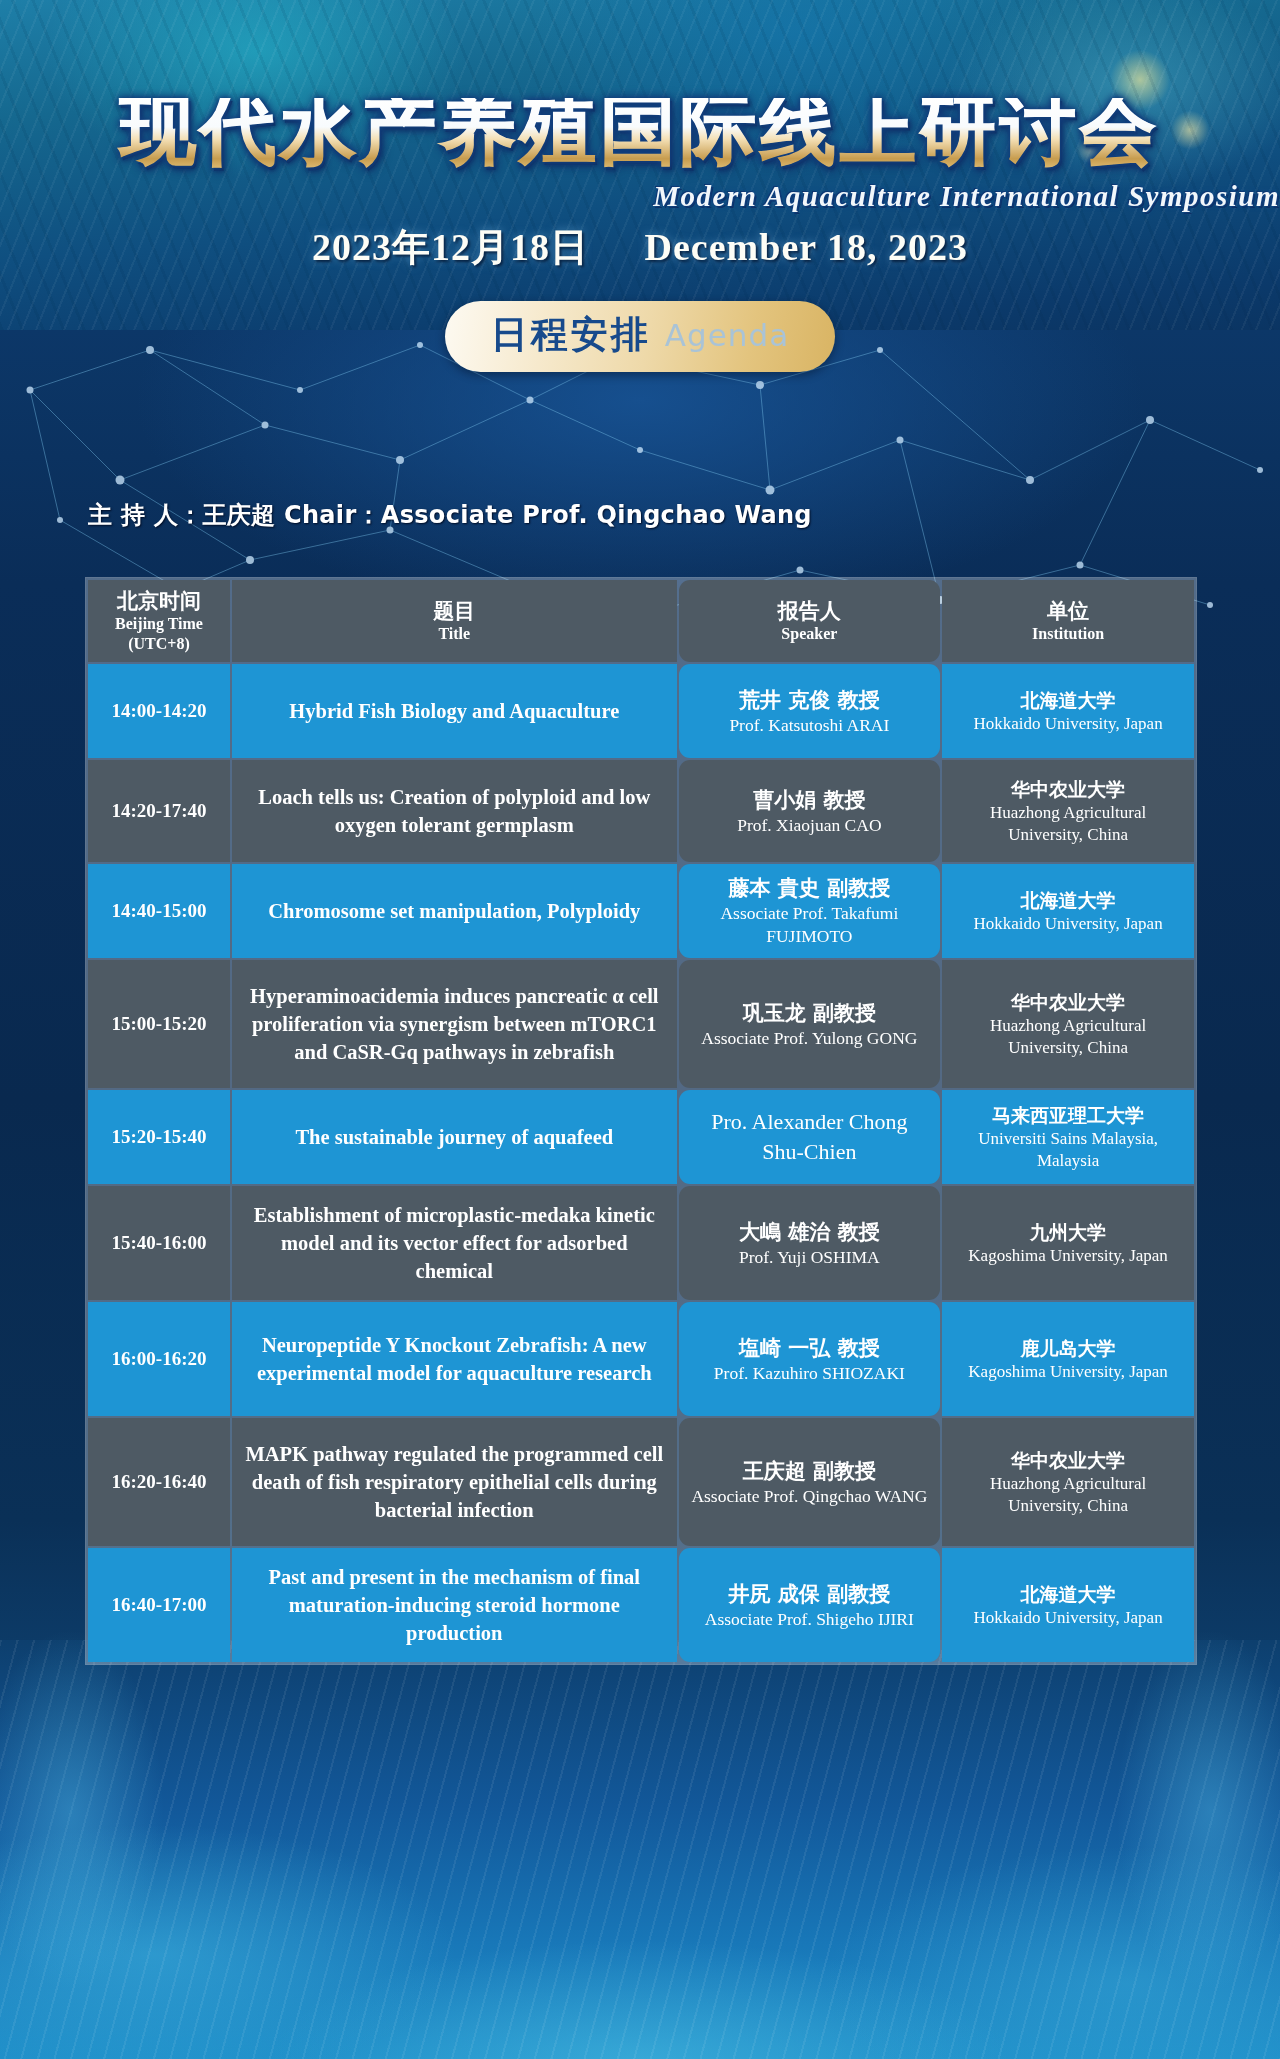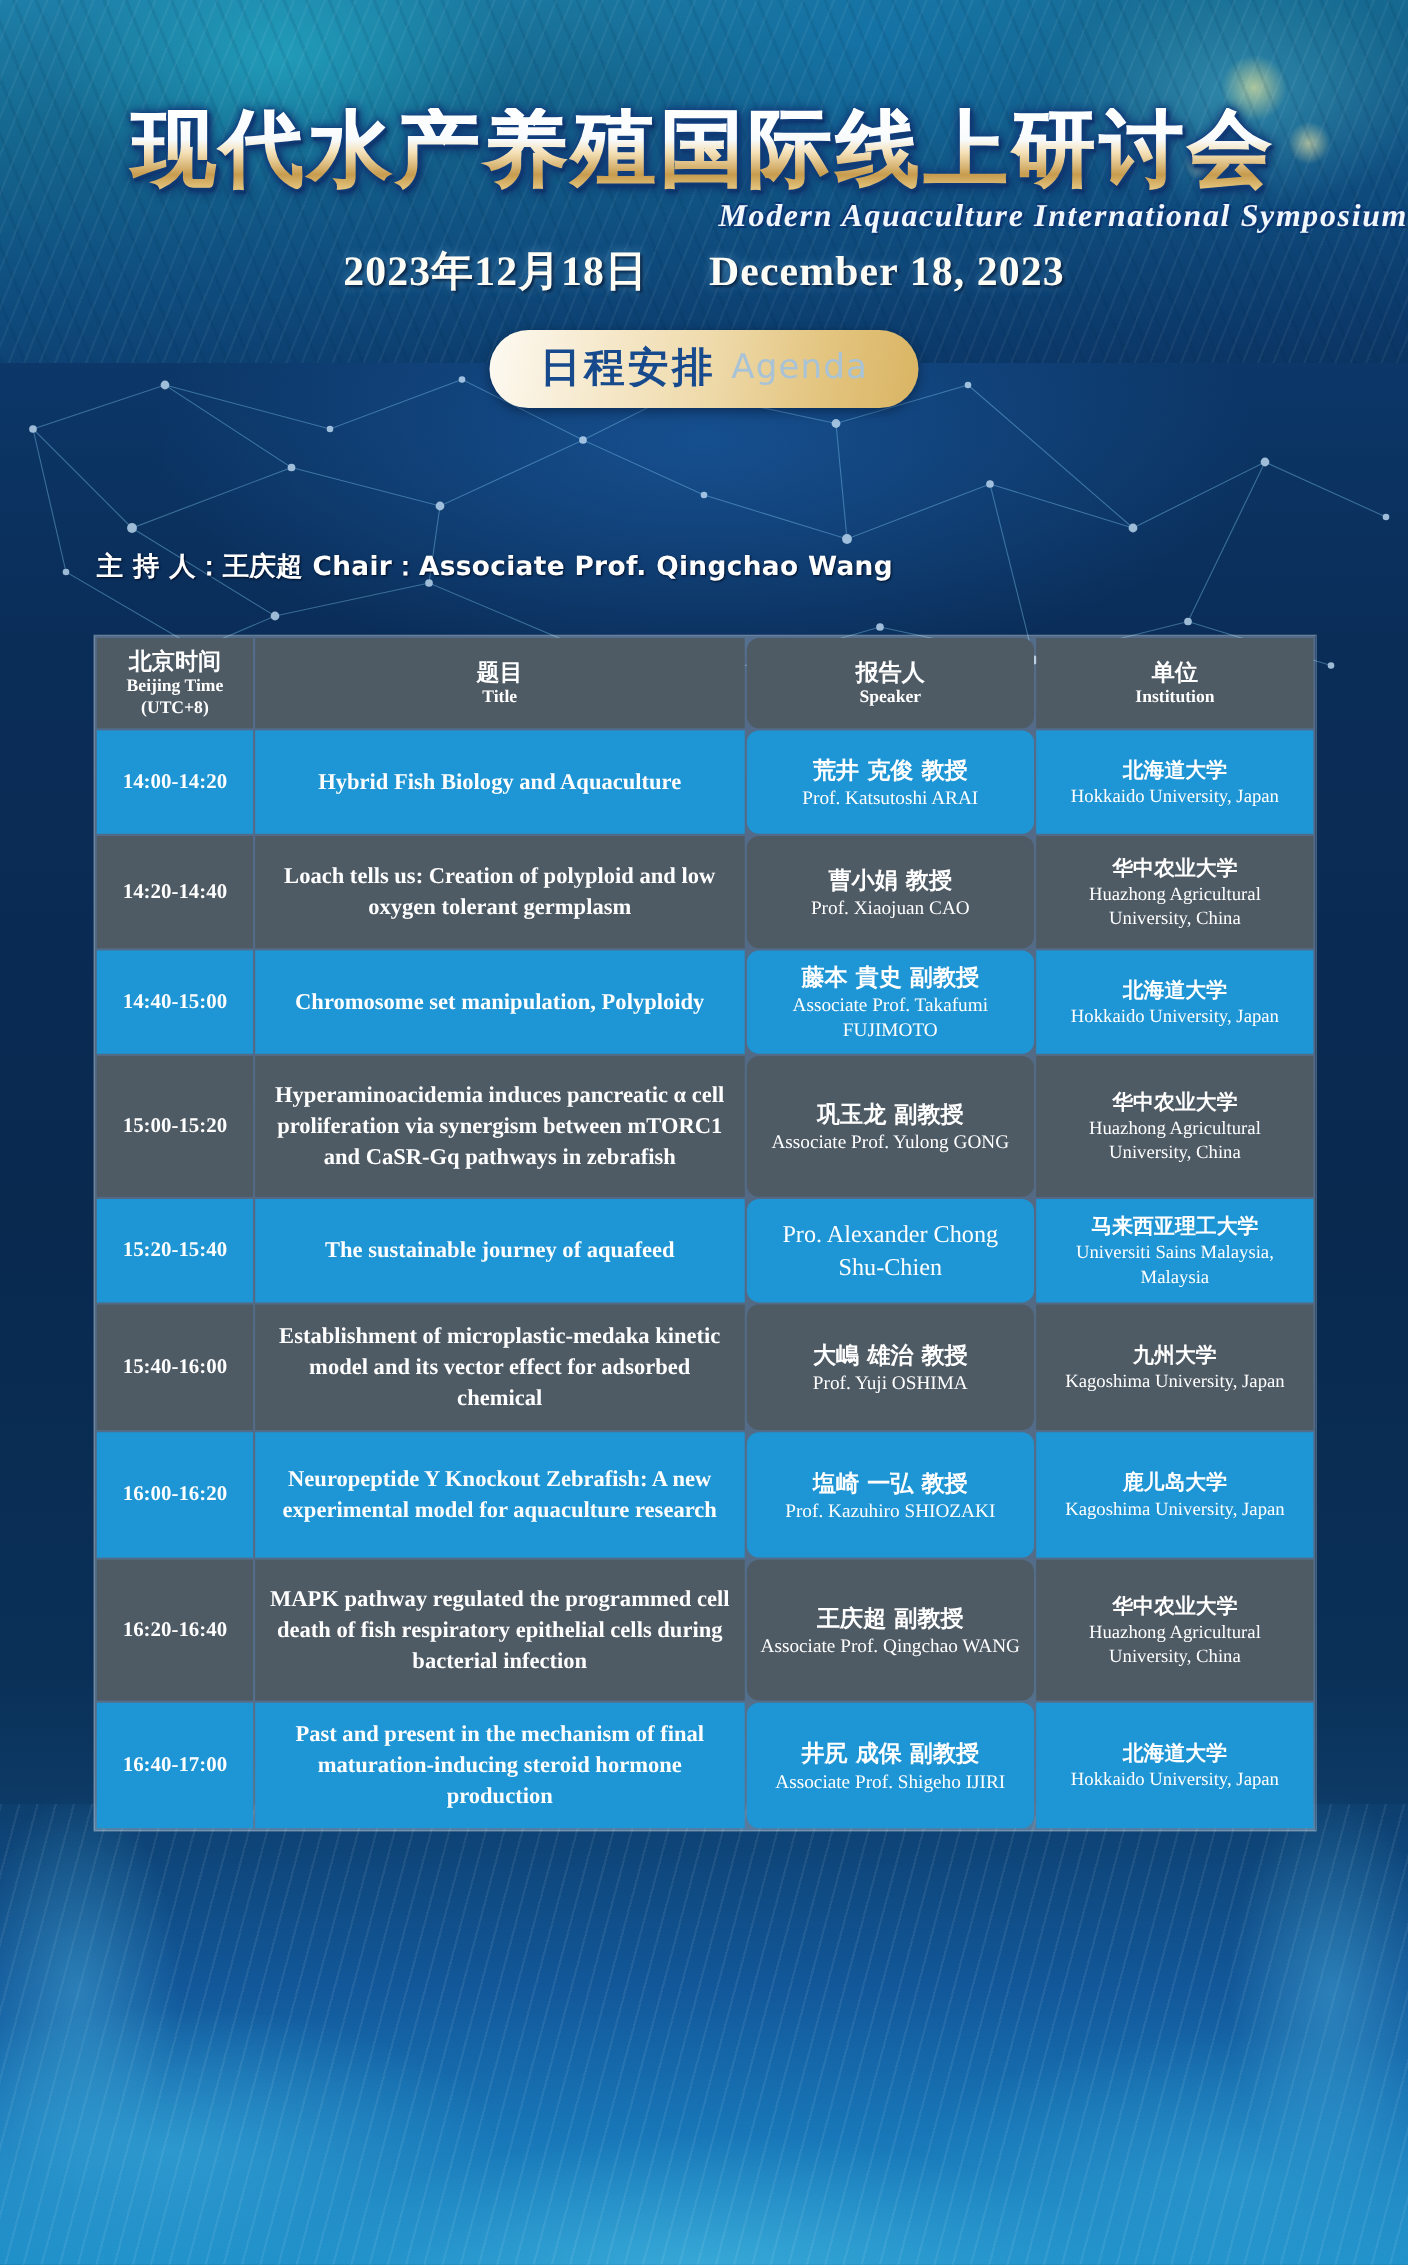--- a/index.html
+++ b/index.html
@@ -51,21 +51,21 @@
   .net{position:absolute;left:0;top:330px;width:1280px;height:320px;opacity:.75;}
   .glow-l{position:absolute;left:-60px;top:1560px;width:260px;height:500px;
     background:radial-gradient(ellipse 130px 250px at 50% 50%, rgba(90,200,240,.35), rgba(90,200,240,0) 72%);}
   .glow-r{position:absolute;right:-60px;top:1560px;width:260px;height:500px;
     background:radial-gradient(ellipse 130px 250px at 50% 50%, rgba(90,200,240,.35), rgba(90,200,240,0) 72%);}
 
   
   #header{position:absolute;left:0;top:0;width:1280px;}
   .title-cn{
     text-align:center;margin-top:98px;
-    font-family:Liberation Sans, sans-serif;
+    font-family:Liberation Mono, monospace;
     font-weight:bold;font-size:76px;letter-spacing:4px;line-height:1;
     background:linear-gradient(180deg,#ffffff 0%,#f6f9fb 36%,#f3dfb4 55%,#d9a martin 56%,#caa259 78%,#e7c77f 100%);
     background:linear-gradient(180deg,#ffffff 0%,#f8fbfd 38%,#f4e0b6 54%,#c79c4e 80%,#e9cb86 100%);
     -webkit-background-clip:text;background-clip:text;color:transparent;
     -webkit-text-stroke:1px rgba(20,60,120,.0);
     filter:drop-shadow(0 0 2px #12407f) drop-shadow(0 0 5px #12407f) drop-shadow(2px 3px 0 #0d2f63);
   }
   .title-en{
     text-align:right;margin-top:6px;
     font-family:Liberation Serif, serif;
@@ -247,21 +247,21 @@
         <td class="c-speaker">
           <div class="sp-cn">荒井 克俊 教授</div>
           <div class="sp-en">Prof. Katsutoshi ARAI</div>
         </td>
         <td class="c-inst">
           <div class="in-cn">北海道大学</div>
           <div class="in-en">Hokkaido University, Japan</div>
         </td>
       </tr>
       <tr class="gray rowh2">
-        <td class="c-time">14:20-14:40</td>
+        <td class="c-time">14:20-17:40</td>
         <td class="c-title">Loach tells us: Creation of polyploid and low oxygen tolerant germplasm</td>
         <td class="c-speaker">
           <div class="sp-cn">曹小娟 教授</div>
           <div class="sp-en">Prof. Xiaojuan CAO</div>
         </td>
         <td class="c-inst">
           <div class="in-cn">华中农业大学</div>
           <div class="in-en">Huazhong Agricultural University, China</div>
         </td>
       </tr>

